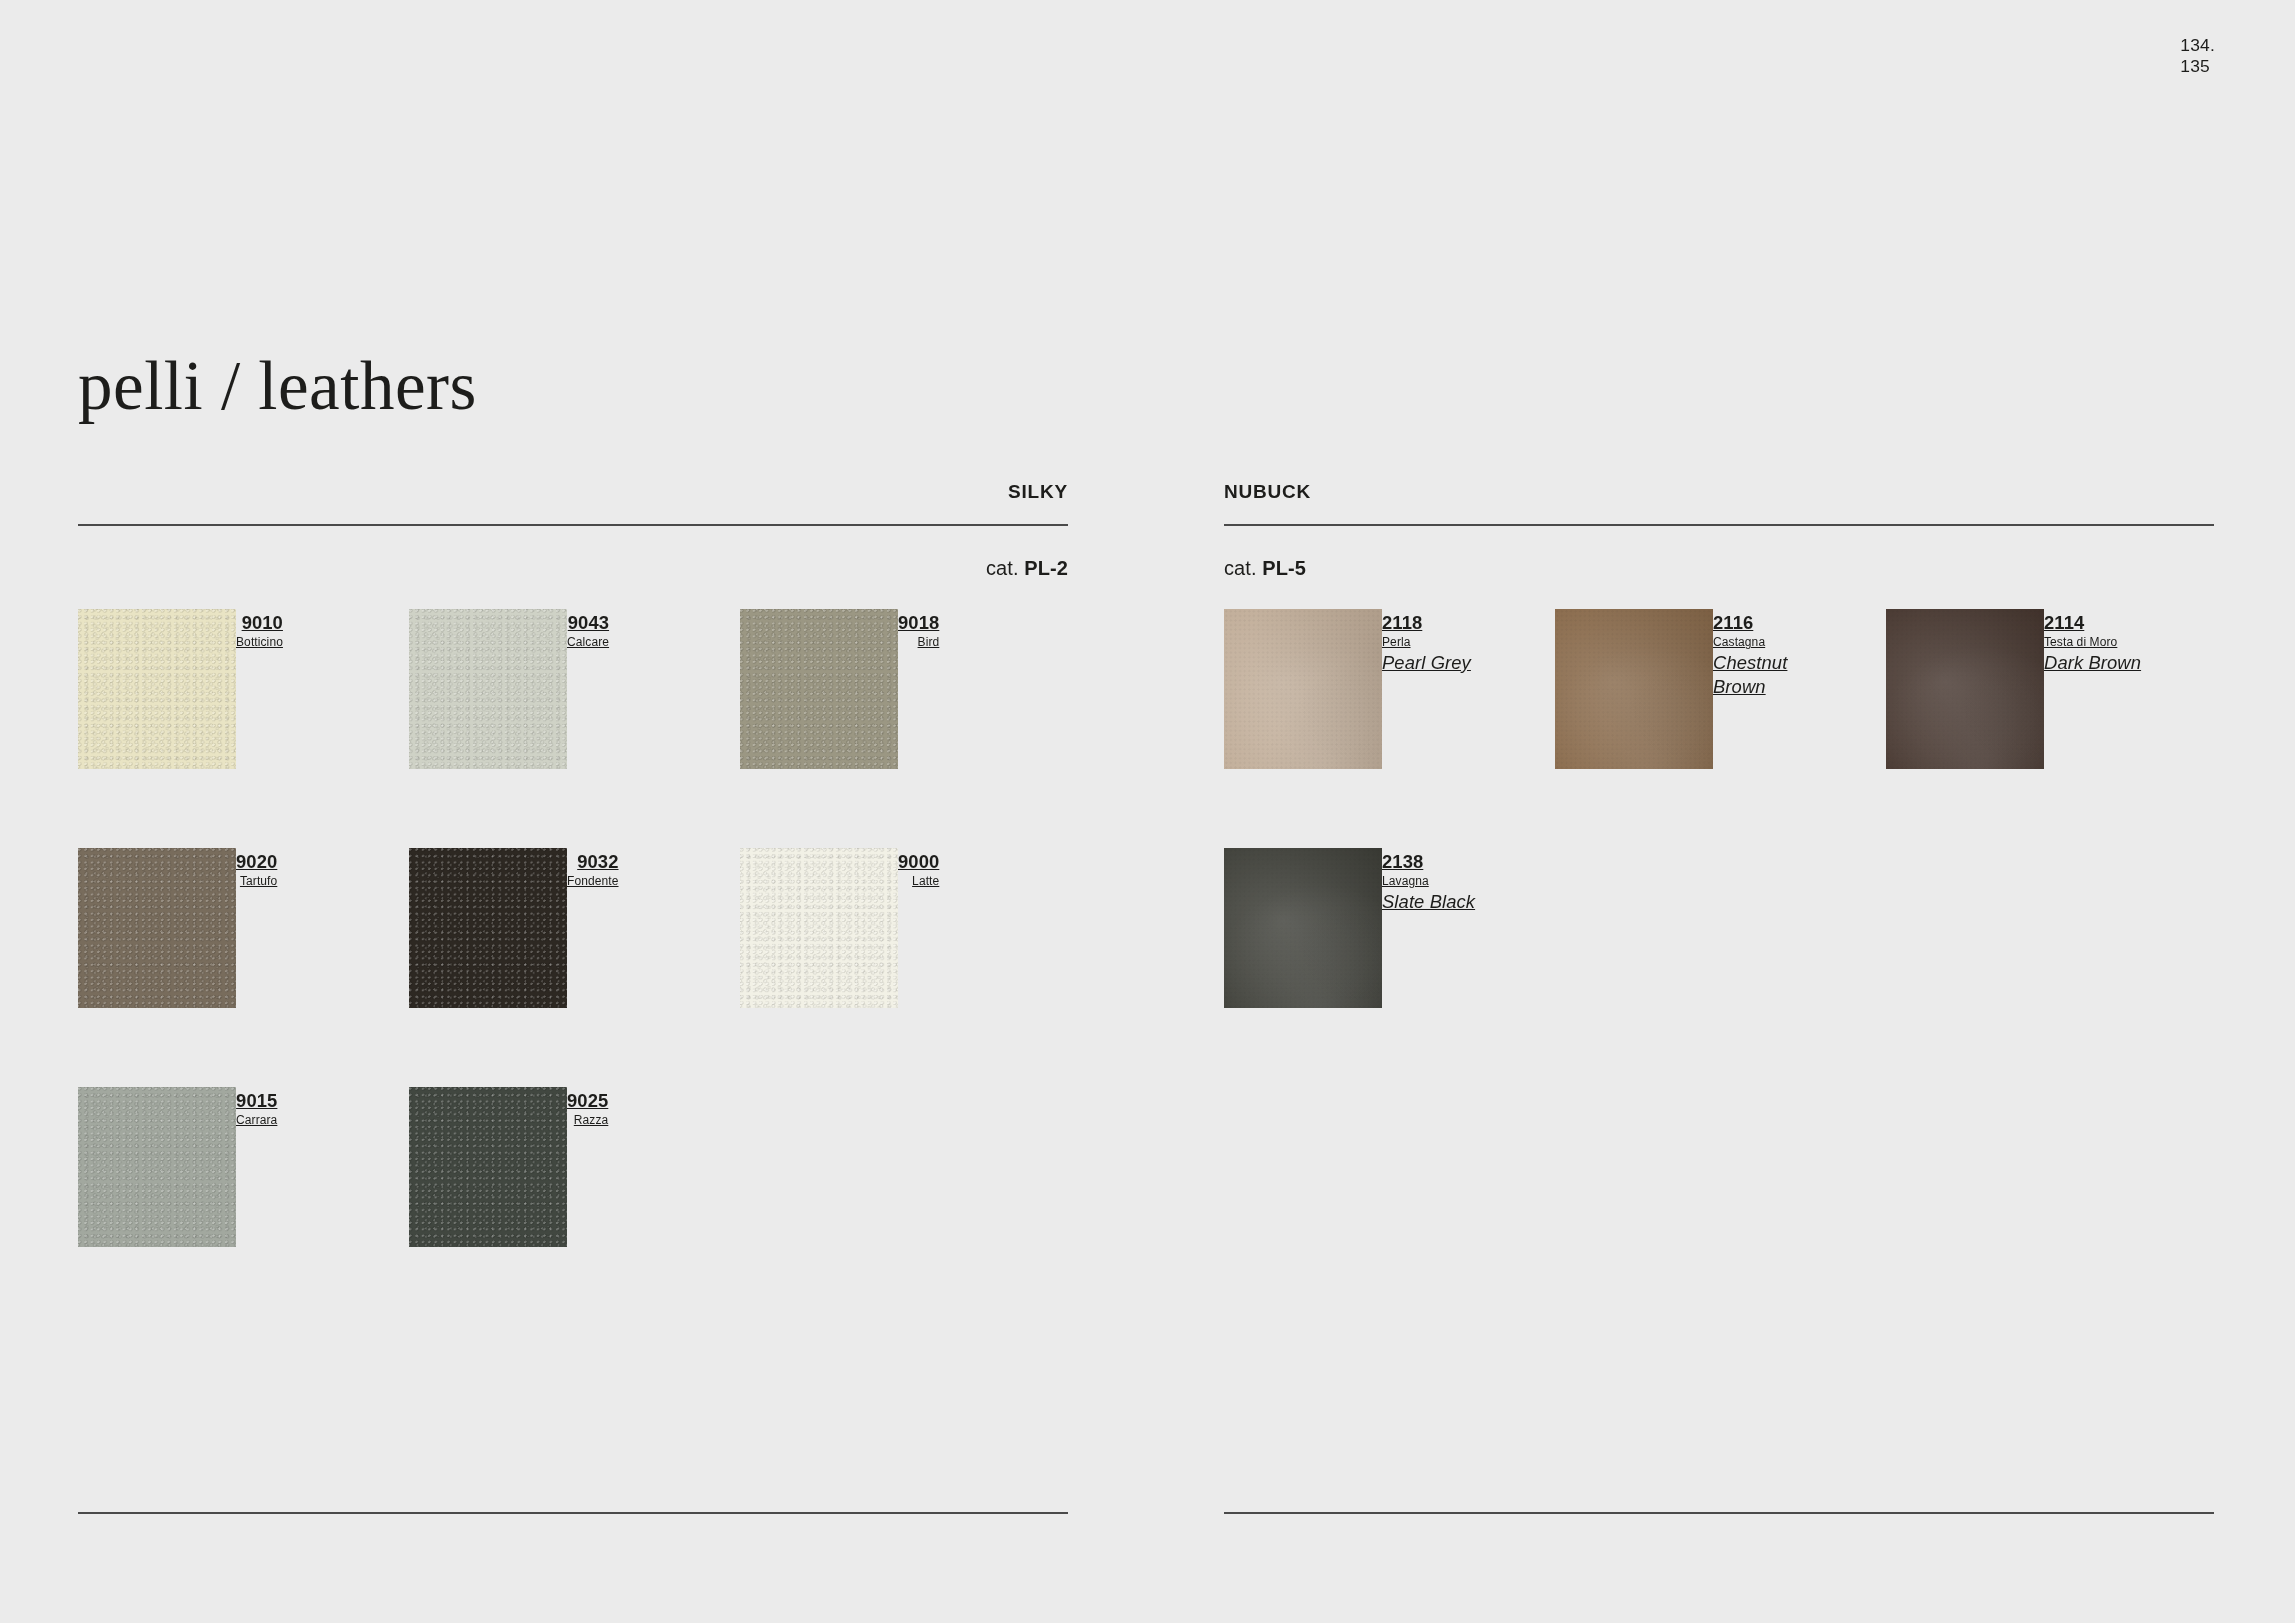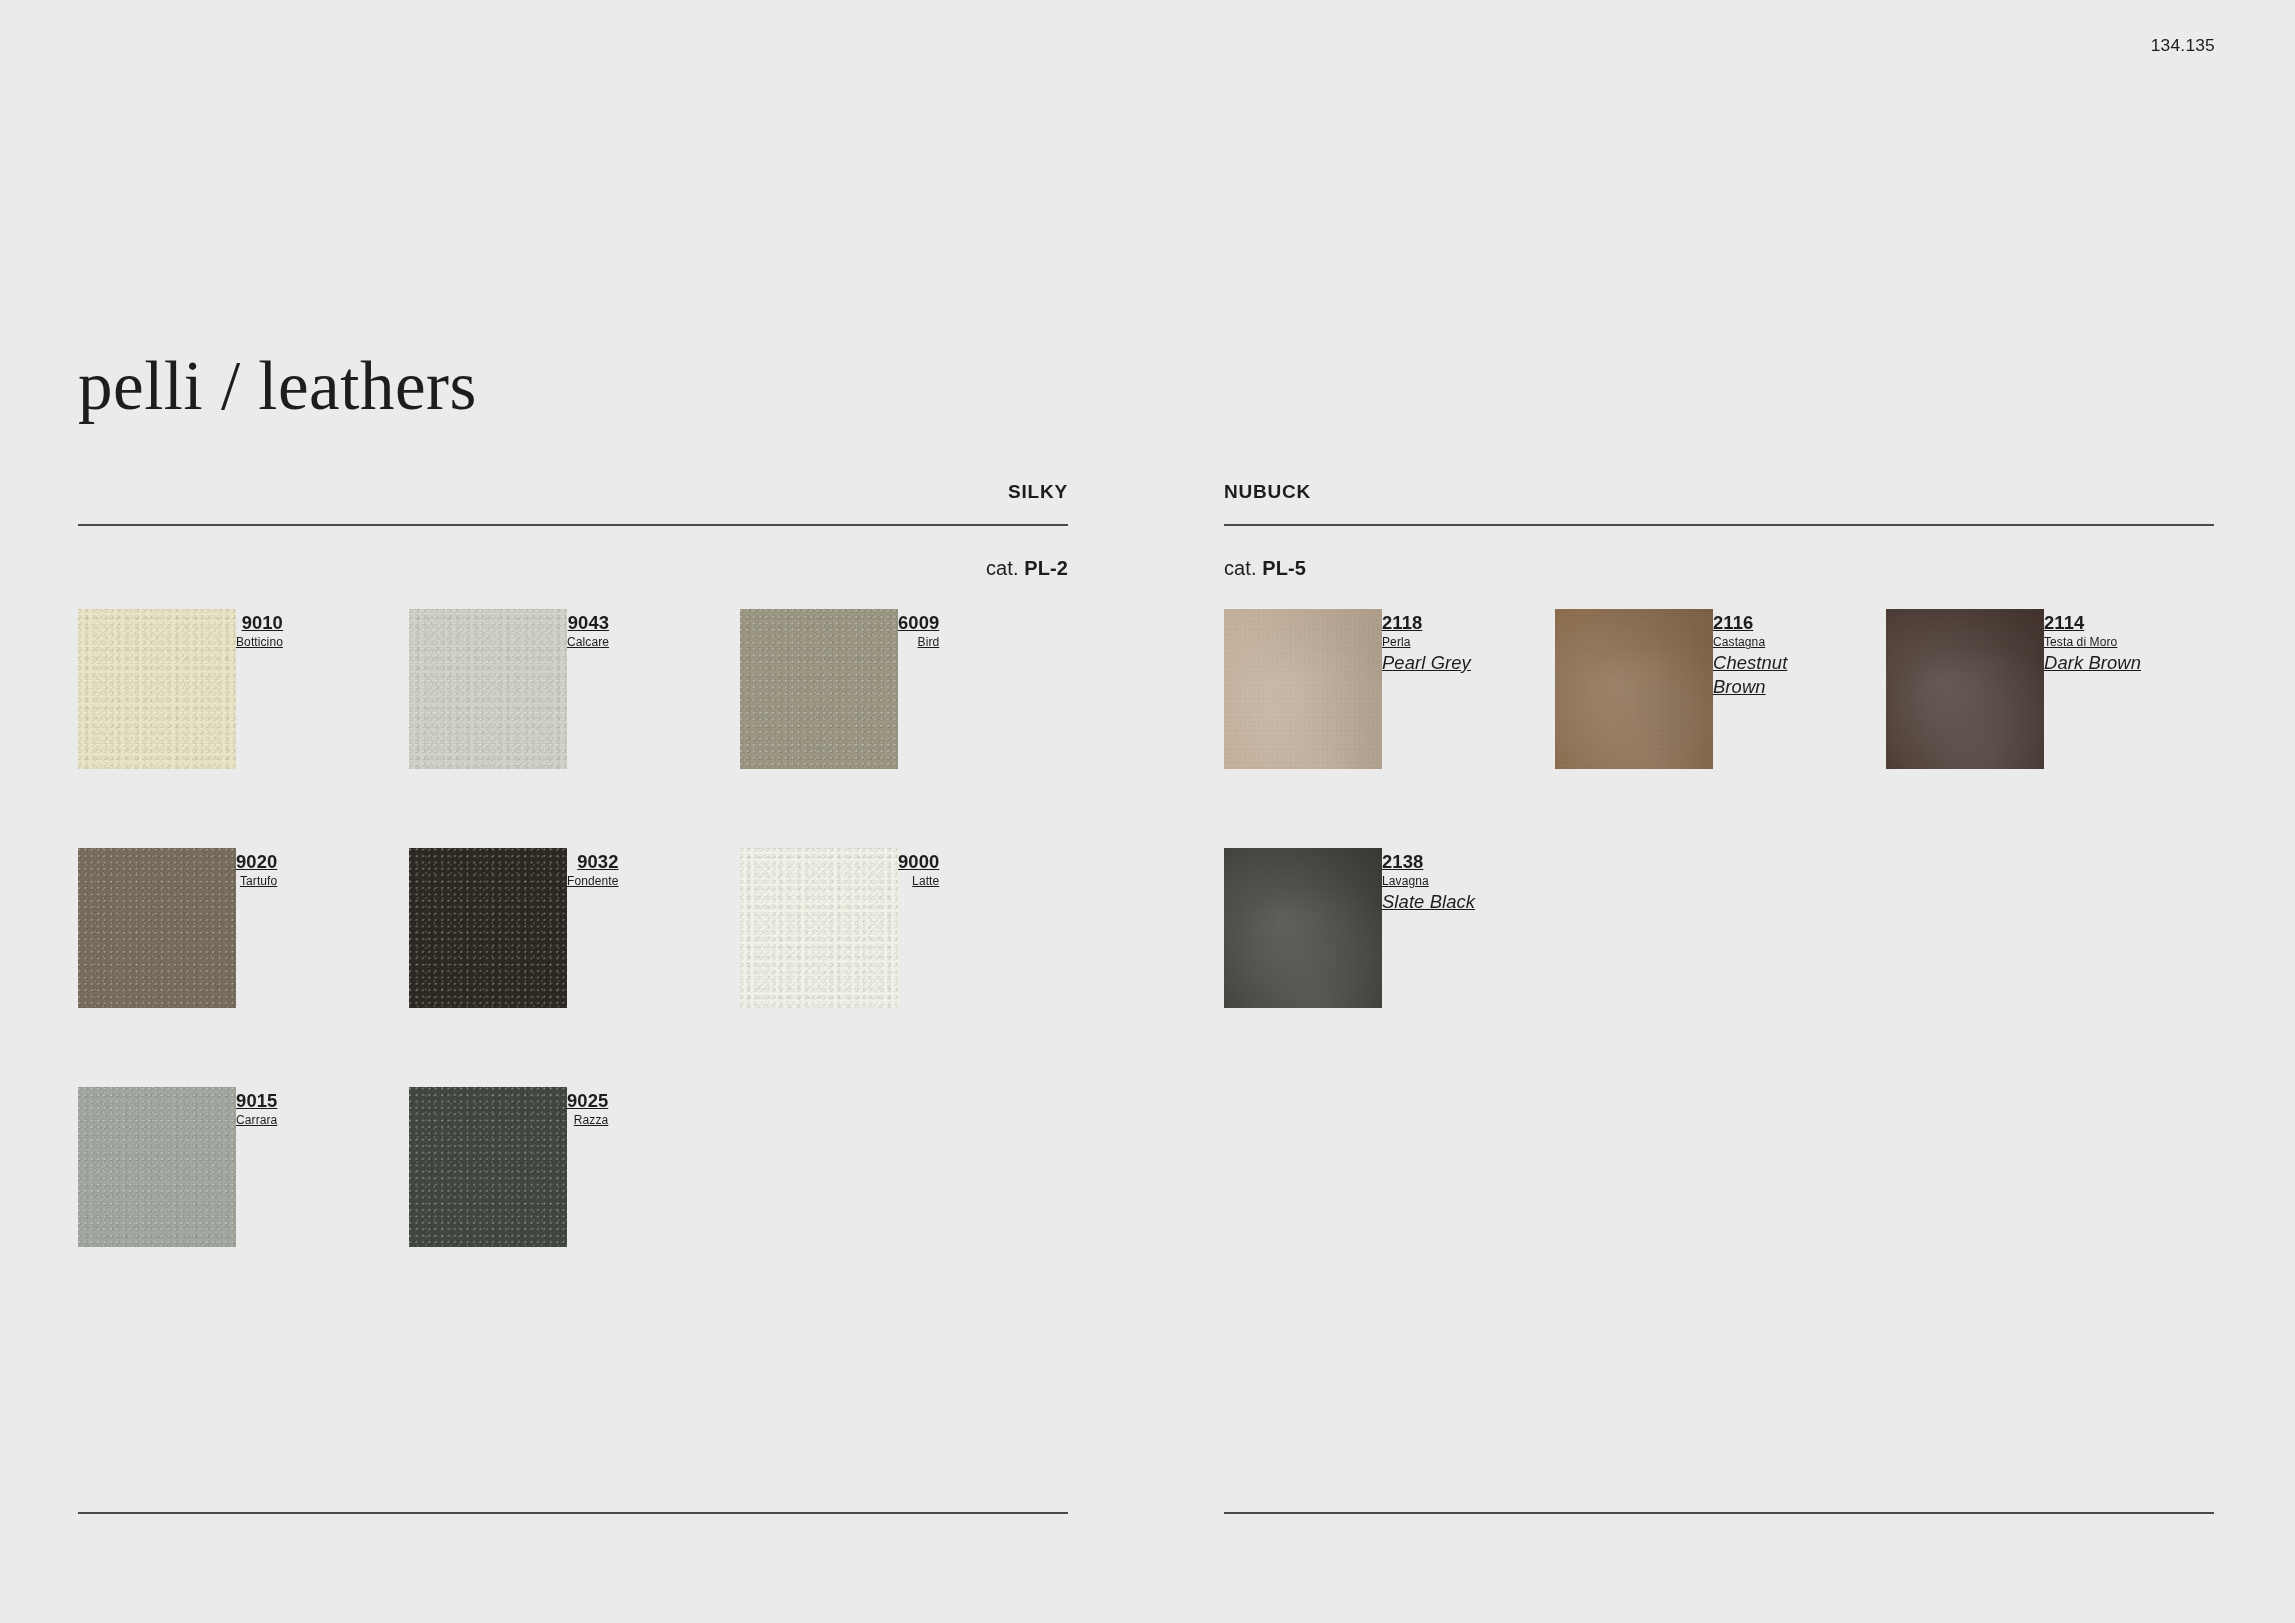--- a/index.html
+++ b/index.html
@@ -19,20 +19,21 @@
   
   .folio {
     position: absolute;
     top: 35px;
     right: 81px;
     font-size: 17.4px;
     letter-spacing: 0.2px;
     color: #1d1d1b;
     display: flex;
     align-items: baseline;
+    flex-direction: column;
   }
   .folio .left  { font-weight: 400; }
   .folio .right { font-weight: 400; }
 
   
   .page-title {
     position: absolute;
     left: 78px;
     top: 306px;
     font-family: "Liberation Serif", serif;
@@ -192,21 +193,21 @@
         <div class="chip-meta">
           <div class="chip-code">9043</div>
           <div class="chip-name">Calcare</div>
         </div>
       </div>
       <div class="swatch-cell">
         <div class="chip" style="background: rgb(155, 151, 131);">
           <div class="grain leather"></div>
         </div>
         <div class="chip-meta">
-          <div class="chip-code">6009</div>
+          <div class="chip-code">9018</div>
           <div class="chip-name">Bird</div>
         </div>
       </div>
       <div class="swatch-cell">
         <div class="chip" style="background: rgb(120, 108, 92);">
           <div class="grain leather"></div>
         </div>
         <div class="chip-meta">
           <div class="chip-code">9020</div>
           <div class="chip-name">Tartufo</div>

